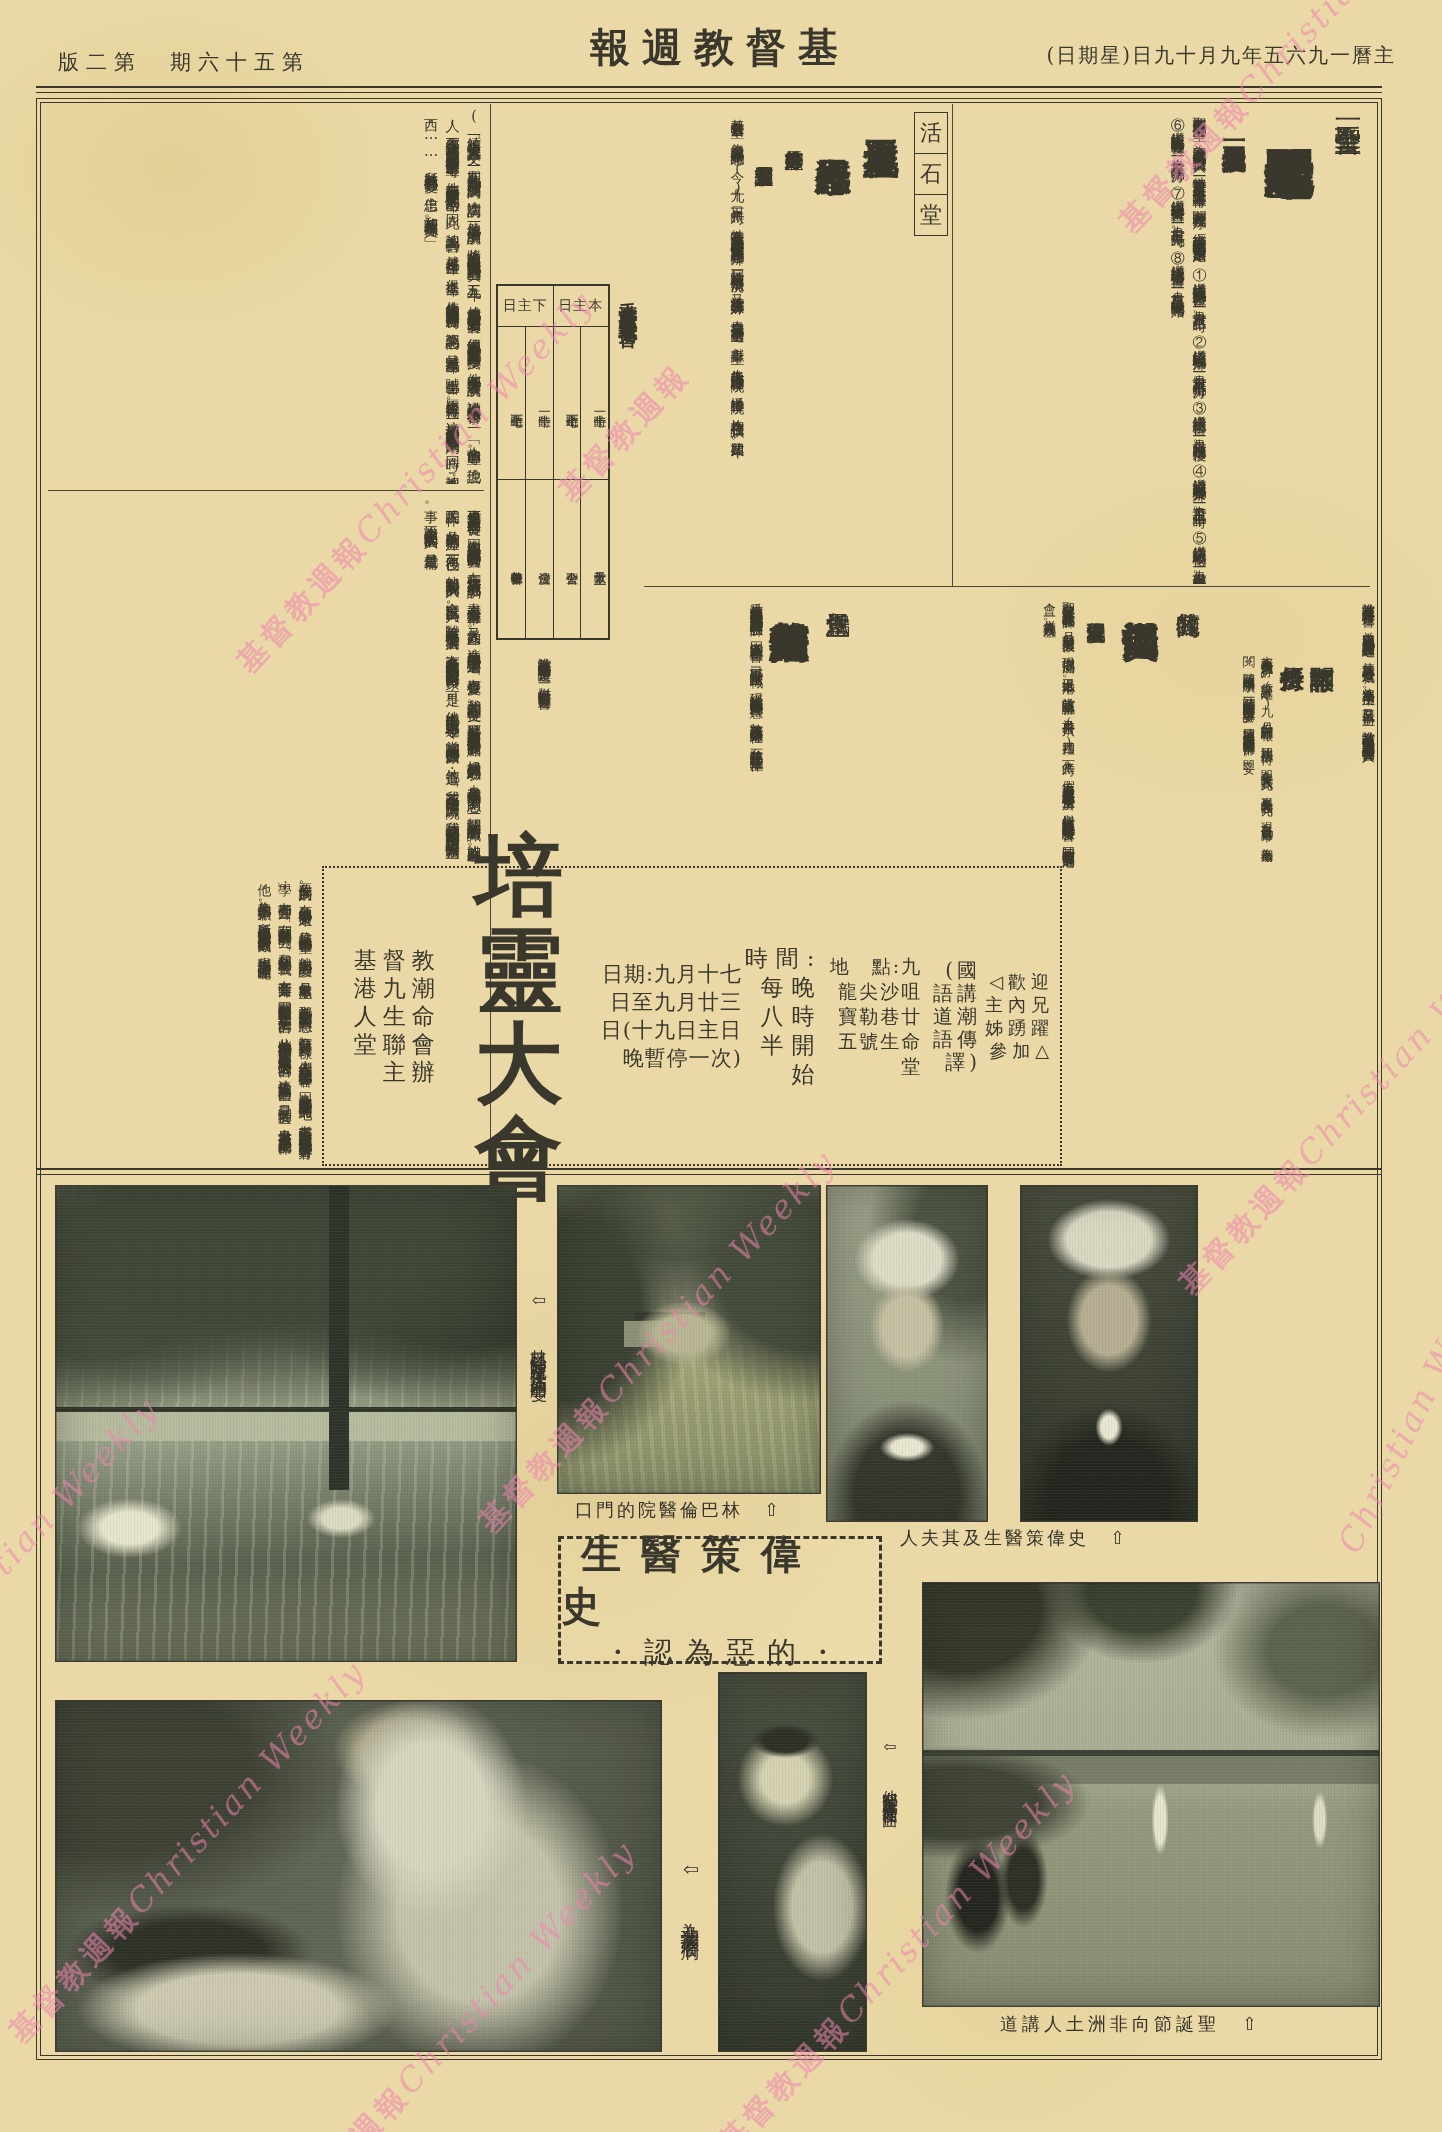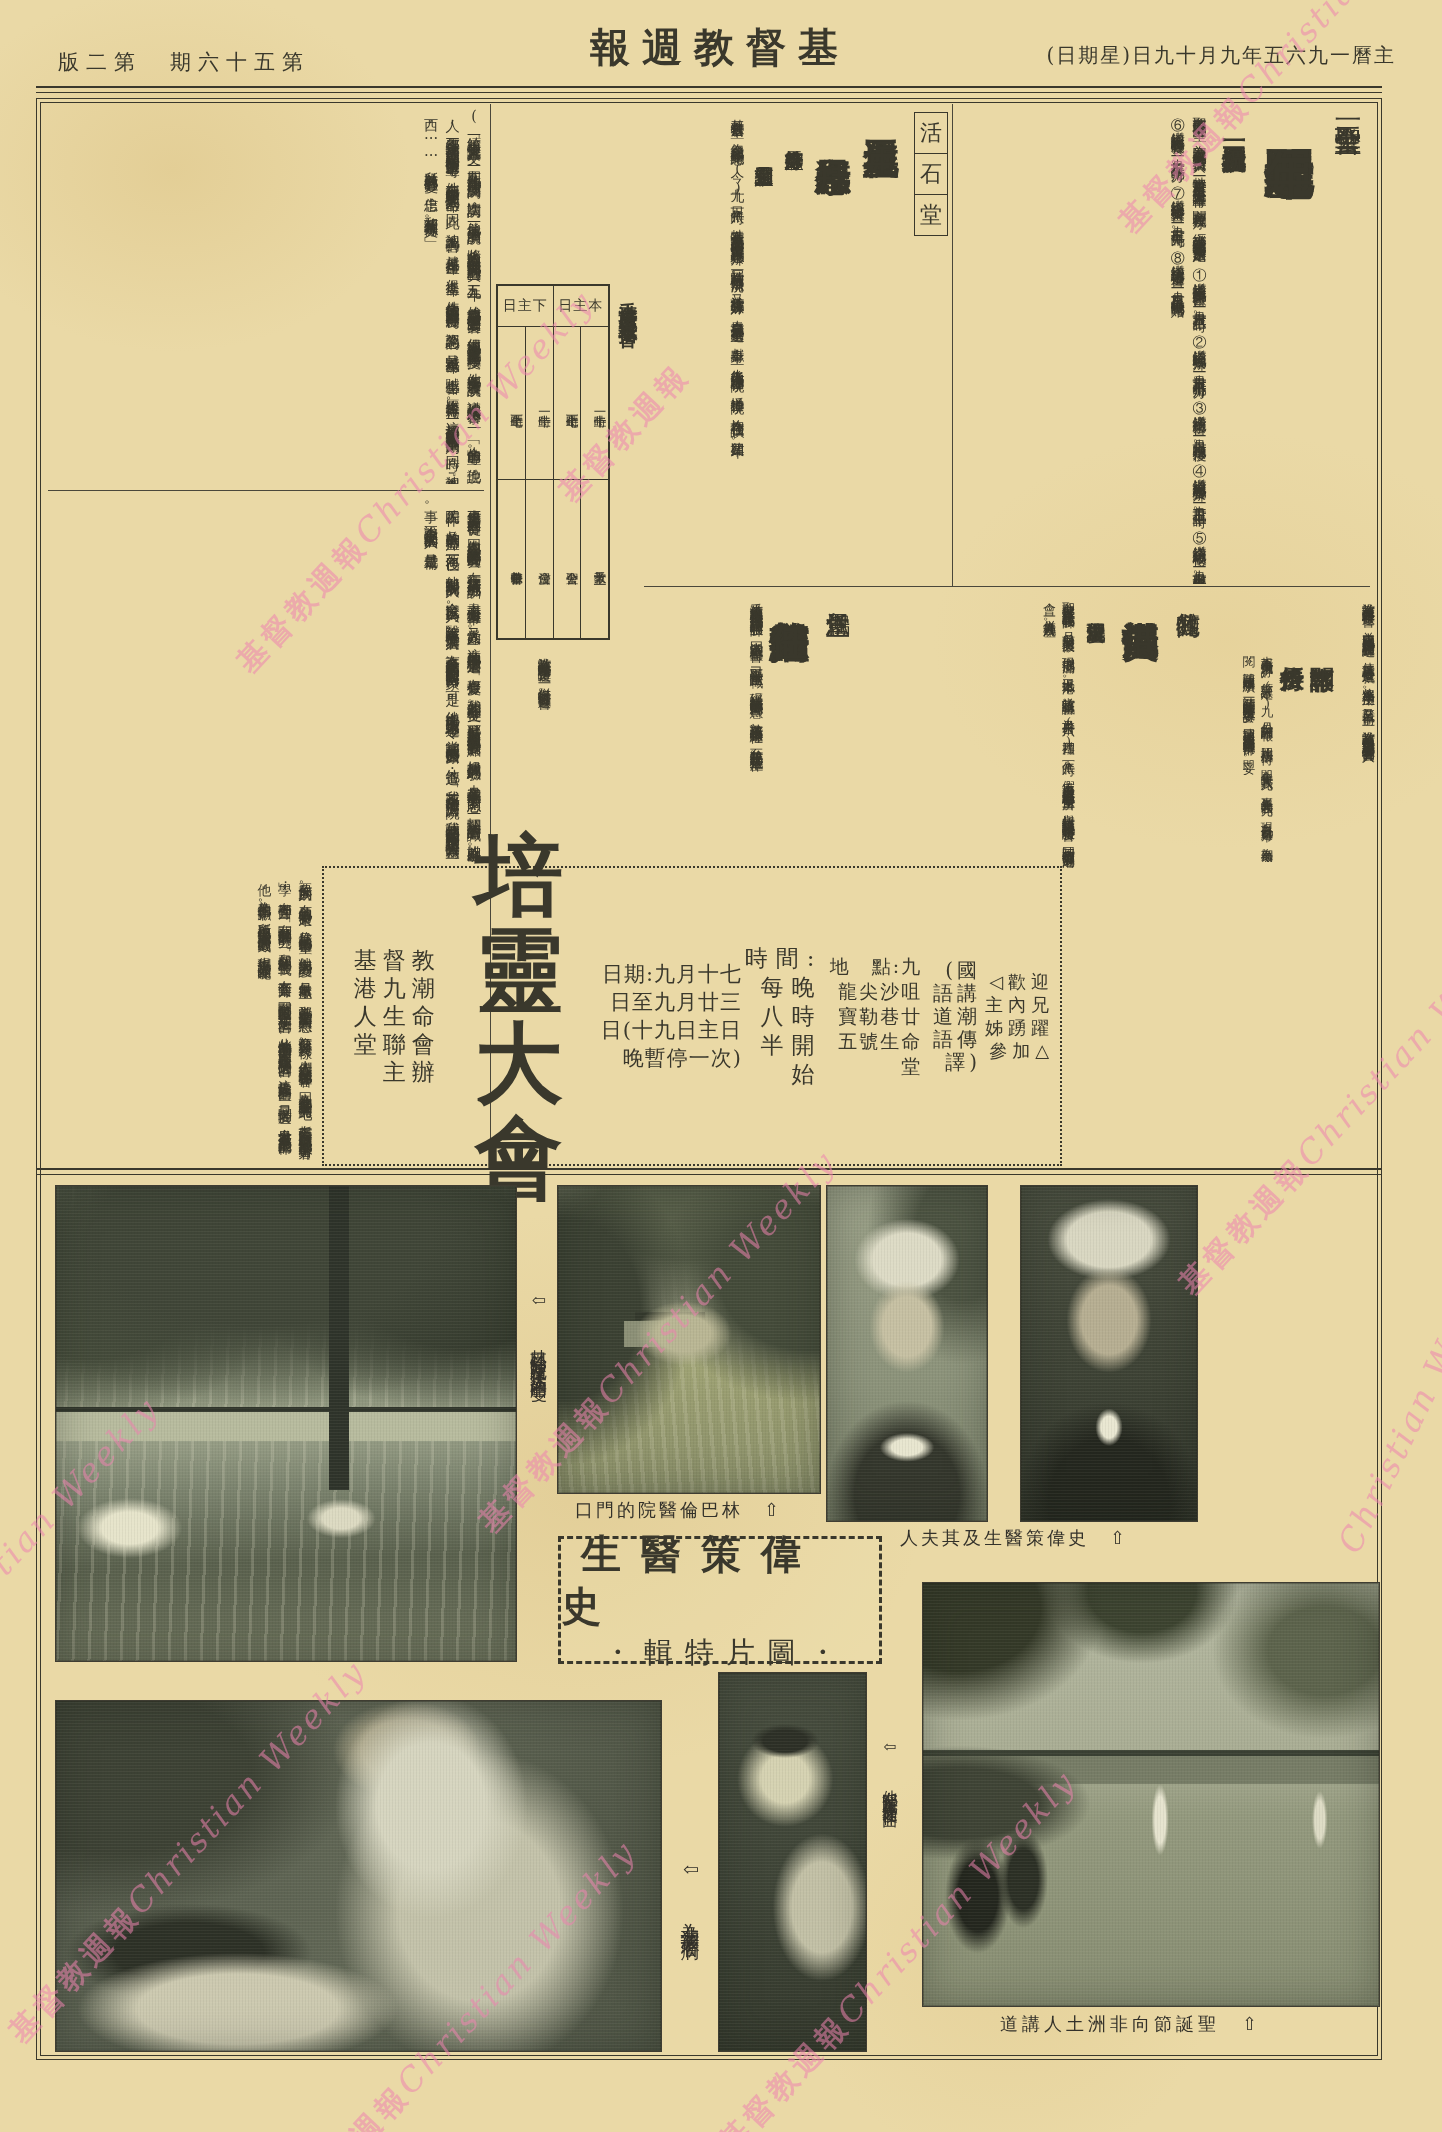--- a/index.html
+++ b/index.html
@@ -275,21 +275,21 @@
 </div>
 
 <div class="abs rule-h" id="hdiv-photos"></div>
 
 <div class="photo" id="ph-boats"></div>
 <div class="abs v cap" id="cap-boats">⇦ 林巴倫醫院及運送病人的船隻</div>
 <div class="photo" id="ph-gate"></div>
 <div class="abs cap" id="cap-gate">口門的院醫倫巴林　⇧</div>
 <div class="abs" id="pbox">
   <div id="pbox-l1">生醫策偉史</div>
-  <div id="pbox-l2">・輯特片圖・</div>
+  <div id="pbox-l2">・認為惡的・</div>
 </div>
 <div class="photo" id="ph-woman"></div>
 <div class="photo" id="ph-schw"></div>
 <div class="abs cap" id="cap-couple">人夫其及生醫策偉史　⇧</div>
 <div class="photo" id="ph-stetho"></div>
 <div class="abs v cap" id="cap-child">⇦ 為非洲孩子看病</div>
 <div class="photo" id="ph-oldman"></div>
 <div class="abs v cap" id="cap-compose">⇦ 他在醫院裏工作之餘便作曲</div>
 <div class="photo" id="ph-group"></div>
 <div class="abs cap" id="cap-christmas">道講人土洲非向節誕聖　⇧</div>

